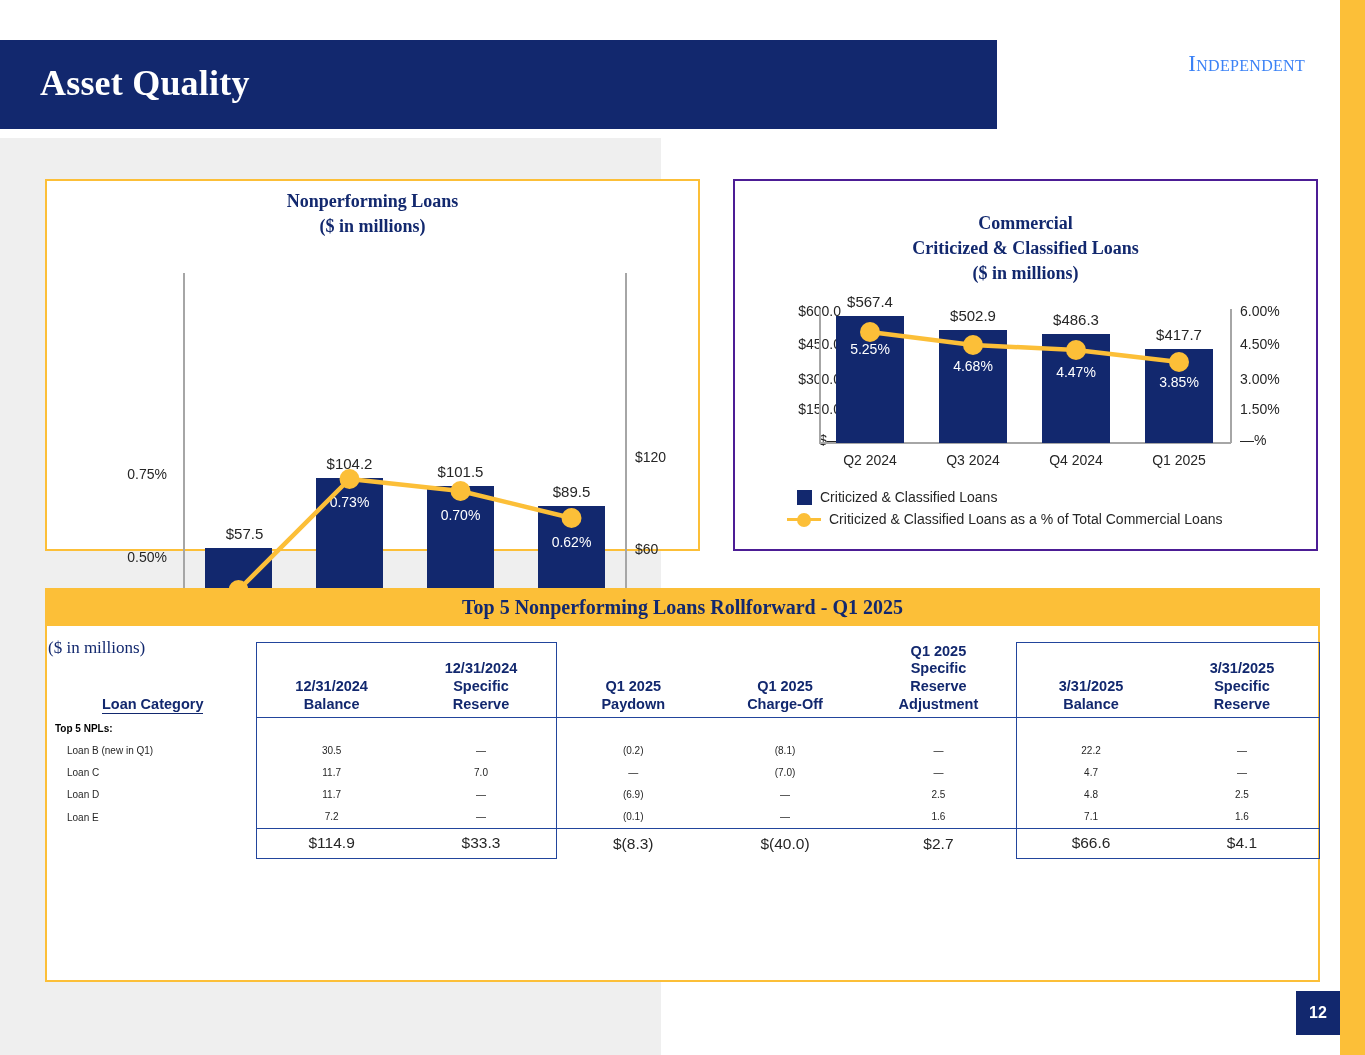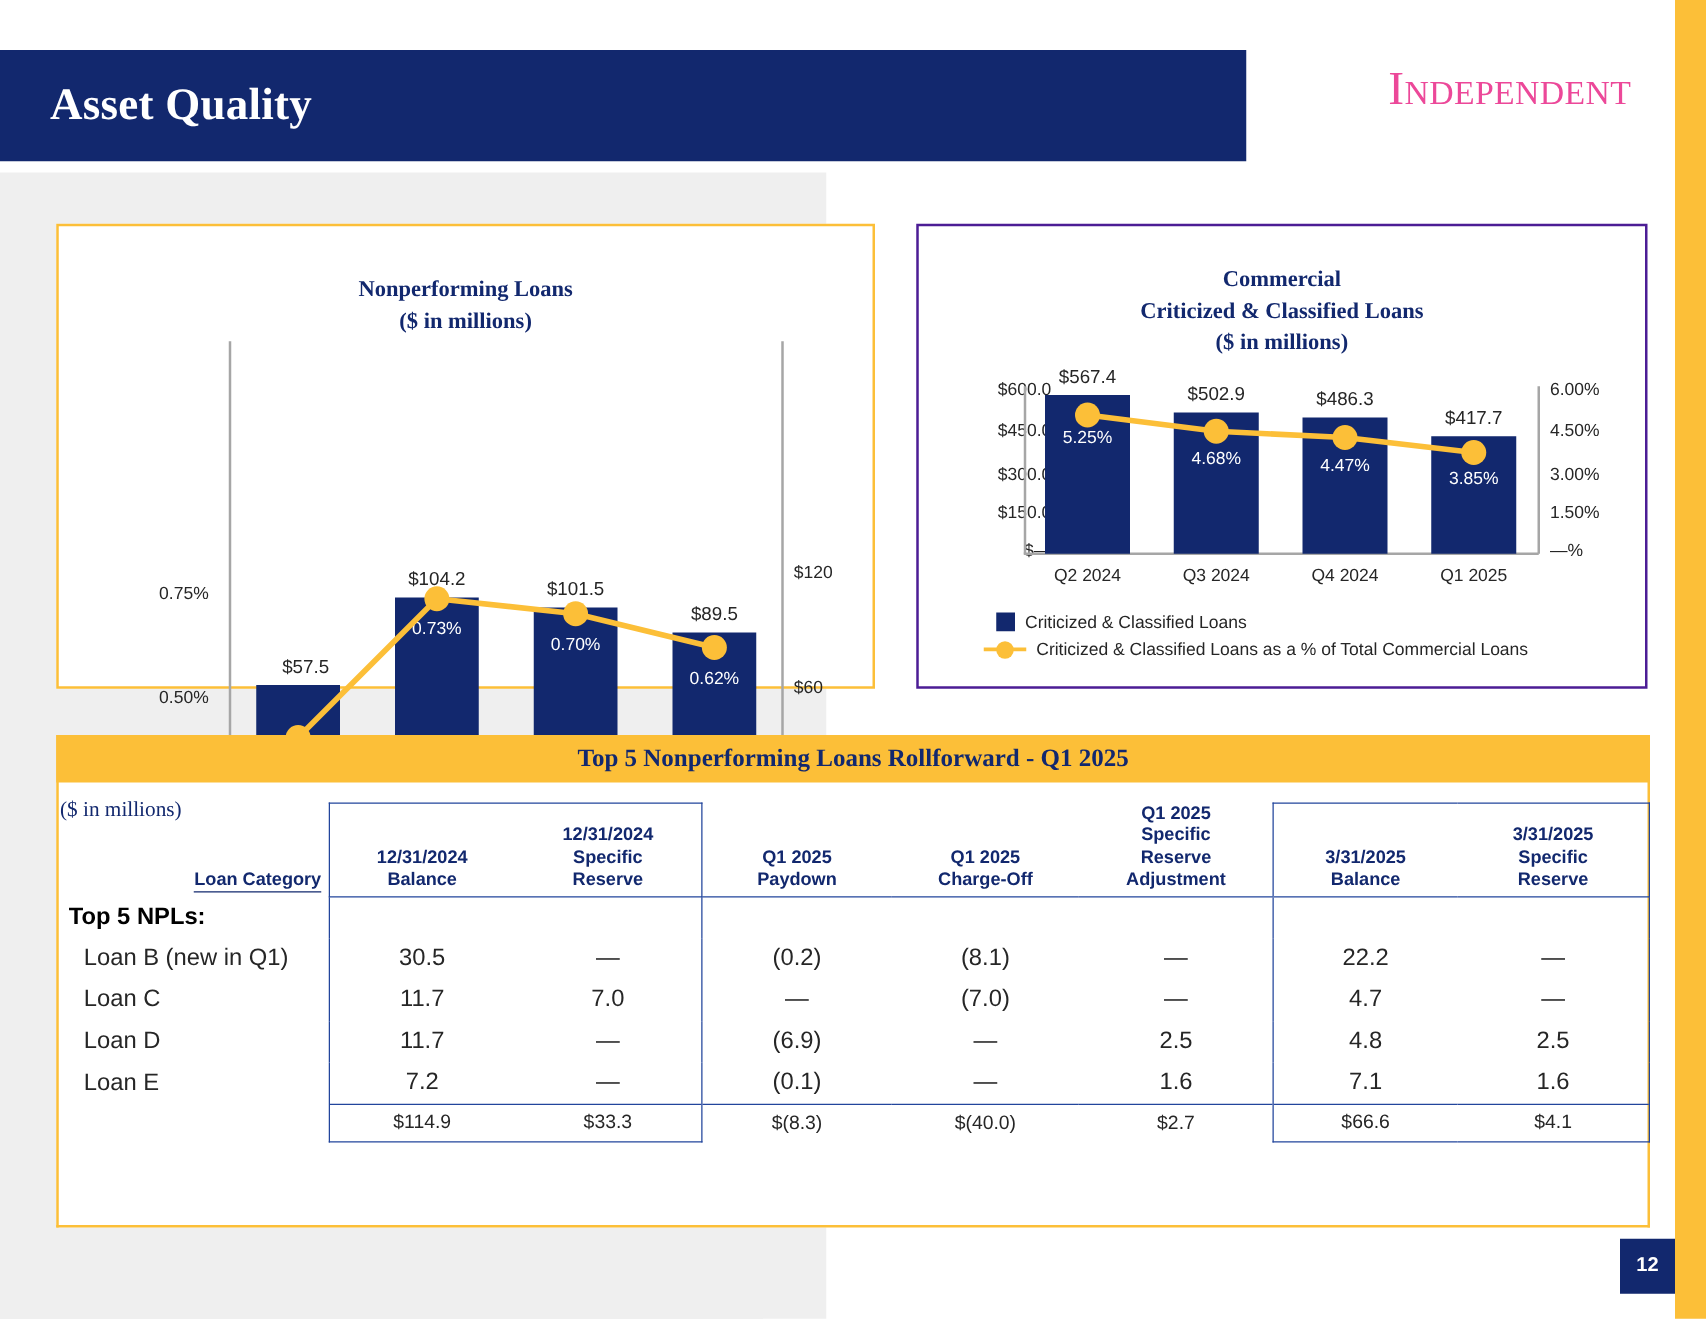--- a/index.html
+++ b/index.html
@@ -17,39 +17,39 @@
 
   
   #header-bar{position:absolute;left:0;top:40px;width:997px;height:89px;background:#12286e;}
   #page-title{
     position:absolute;left:40px;top:62px;
     font-family:"Liberation Serif", serif;font-weight:bold;font-size:36px;
     color:#ffffff;letter-spacing:.2px;
   }
   #logo{position:absolute;left:1030px;top:52px;width:275px;text-align:right;}
   #logo-top{
-    font-family:"Liberation Serif", serif;font-size:38px;color:#ec4899;
+    font-family:"Liberation Serif", serif;font-size:23px;color:#3b82f6;
     letter-spacing:.3px;line-height:1.05;font-variant:small-caps;font-weight:normal;
     white-space:nowrap;
   }
   #logo-bottom{
     font-family:"Liberation Sans", sans-serif;font-weight:bold;font-size:24px;
     color:#fcbf38;letter-spacing:1.6px;line-height:1.2;margin-top:3px;white-space:nowrap;
   }
 
   
   .card{position:absolute;background:#ffffff;box-sizing:border-box;}
   #card-npl{left:45px;top:179px;width:655px;height:372px;border:2px solid #fcbf38;}
   #card-cc{left:733px;top:179px;width:585px;height:372px;border:2px solid #4c1d95;}
 
   .chart-title{
     text-align:center;font-family:"Liberation Serif", serif;font-weight:bold;
     color:#12286e;font-size:18px;line-height:1.38;
   }
-  #card-npl .chart-title{margin-top:38px;}
+  #card-npl .chart-title{margin-top:8px;}
   #card-cc .chart-title{margin-top:30px;}
 
   
   .plot{position:absolute;}
   .axis-line{position:absolute;background:#a6a6a6;}
   .bar{position:absolute;background:#12286e;}
   .barlabel{
     position:absolute;text-align:center;color:#262626;font-size:15px;
     font-family:"Liberation Sans", sans-serif;white-space:nowrap;
   }
@@ -95,27 +95,27 @@
 
   table.rollforward{
     position:absolute;left:2px;top:54px;width:1271px;border-collapse:collapse;
     font-family:"Liberation Sans", sans-serif;
   }
   table.rollforward th{
     font-size:14.5px;color:#12286e;font-weight:bold;vertical-align:bottom;
     padding:0 6px 4px 6px;text-align:center;line-height:1.22;
   }
   table.rollforward th.catcol{
-    text-align:right;padding-left:6px;white-space:nowrap;margin-left:21px;
+    text-align:center;padding-left:6px;white-space:nowrap;margin-left:21px;
   }
   table.rollforward th.catcol span{
     border-bottom:1.5px solid #12286e;padding-bottom:1px;
   }
   table.rollforward td{
-    font-size:19px;color:#262626;text-align:center;padding:5.5px 6px;
+    font-size:10px;color:#262626;text-align:center;padding:5.5px 6px;
     font-family:"Liberation Sans", sans-serif;
   }
   table.rollforward td.cat{
     text-align:left;padding-left:18px;white-space:nowrap;color:#262626;
   }
   table.rollforward tr.section td.cat{font-weight:bold;padding-left:6px;color:#000;}
   
   .grp-left{border-left:1.6px solid #22459c;}
   .grp-right{border-right:1.6px solid #22459c;}
   .grp-top{border-top:1.6px solid #22459c;}

